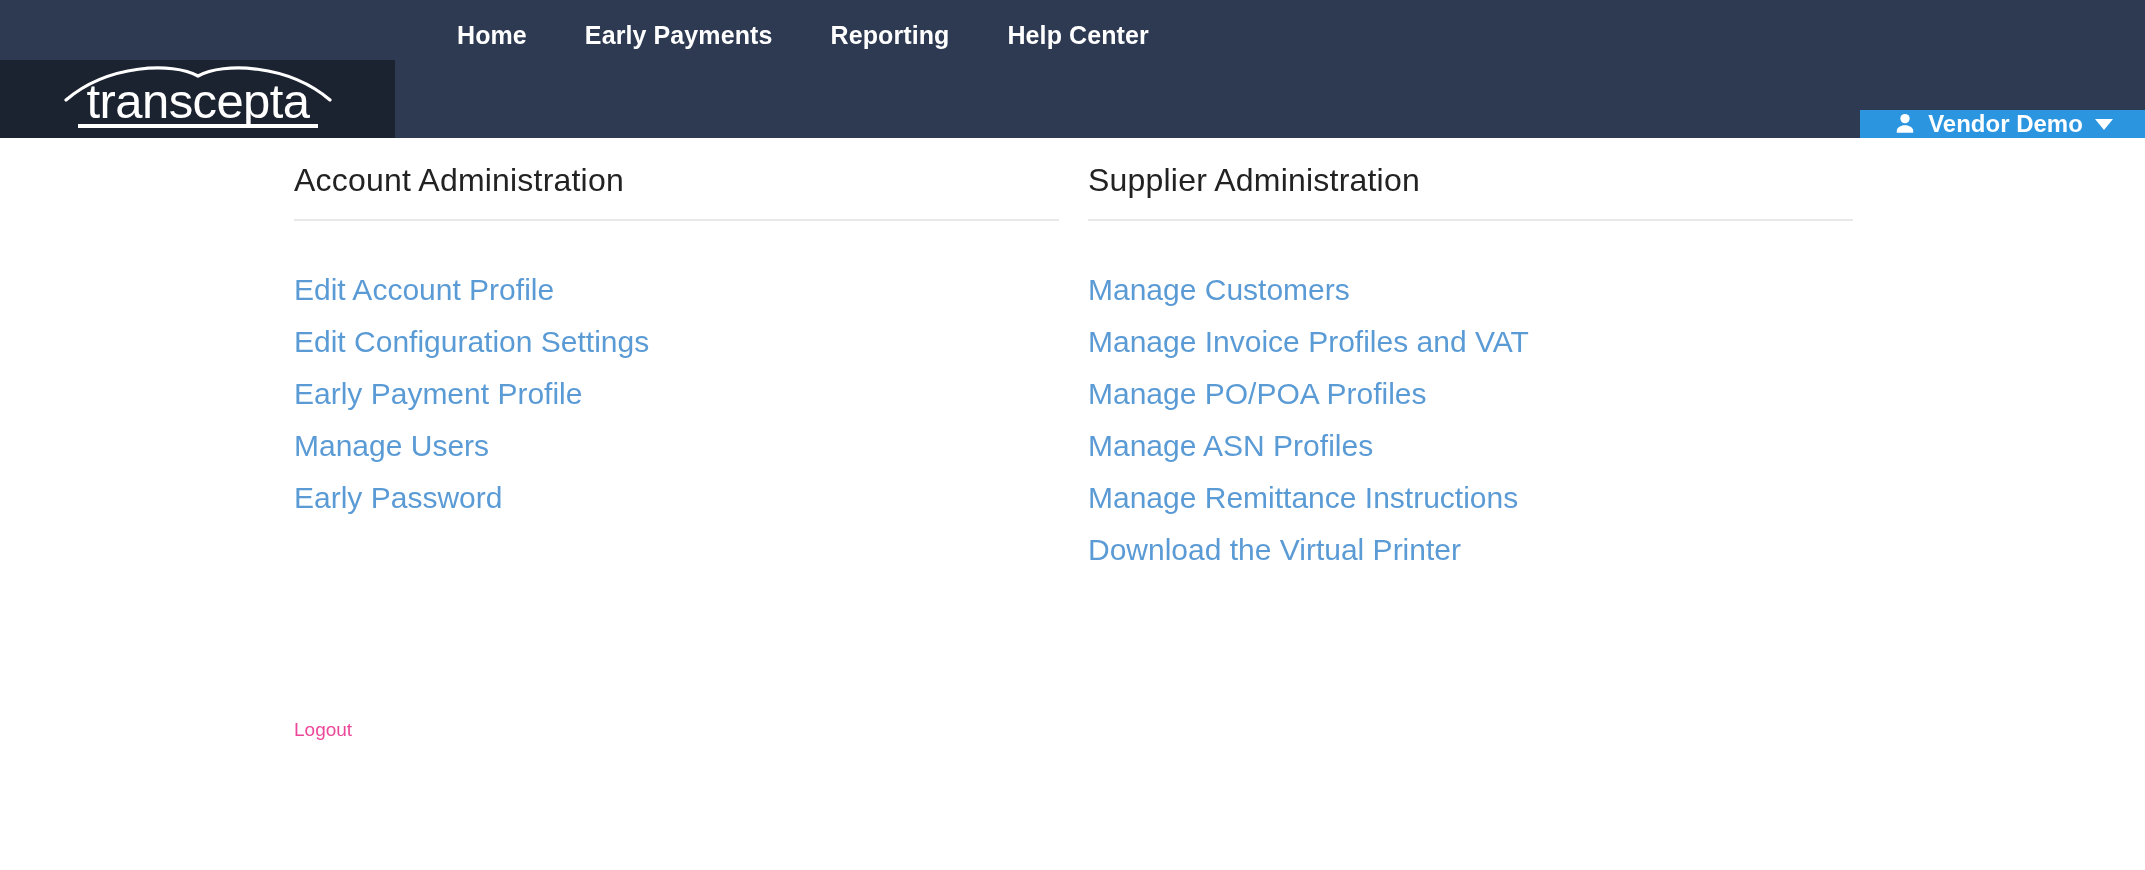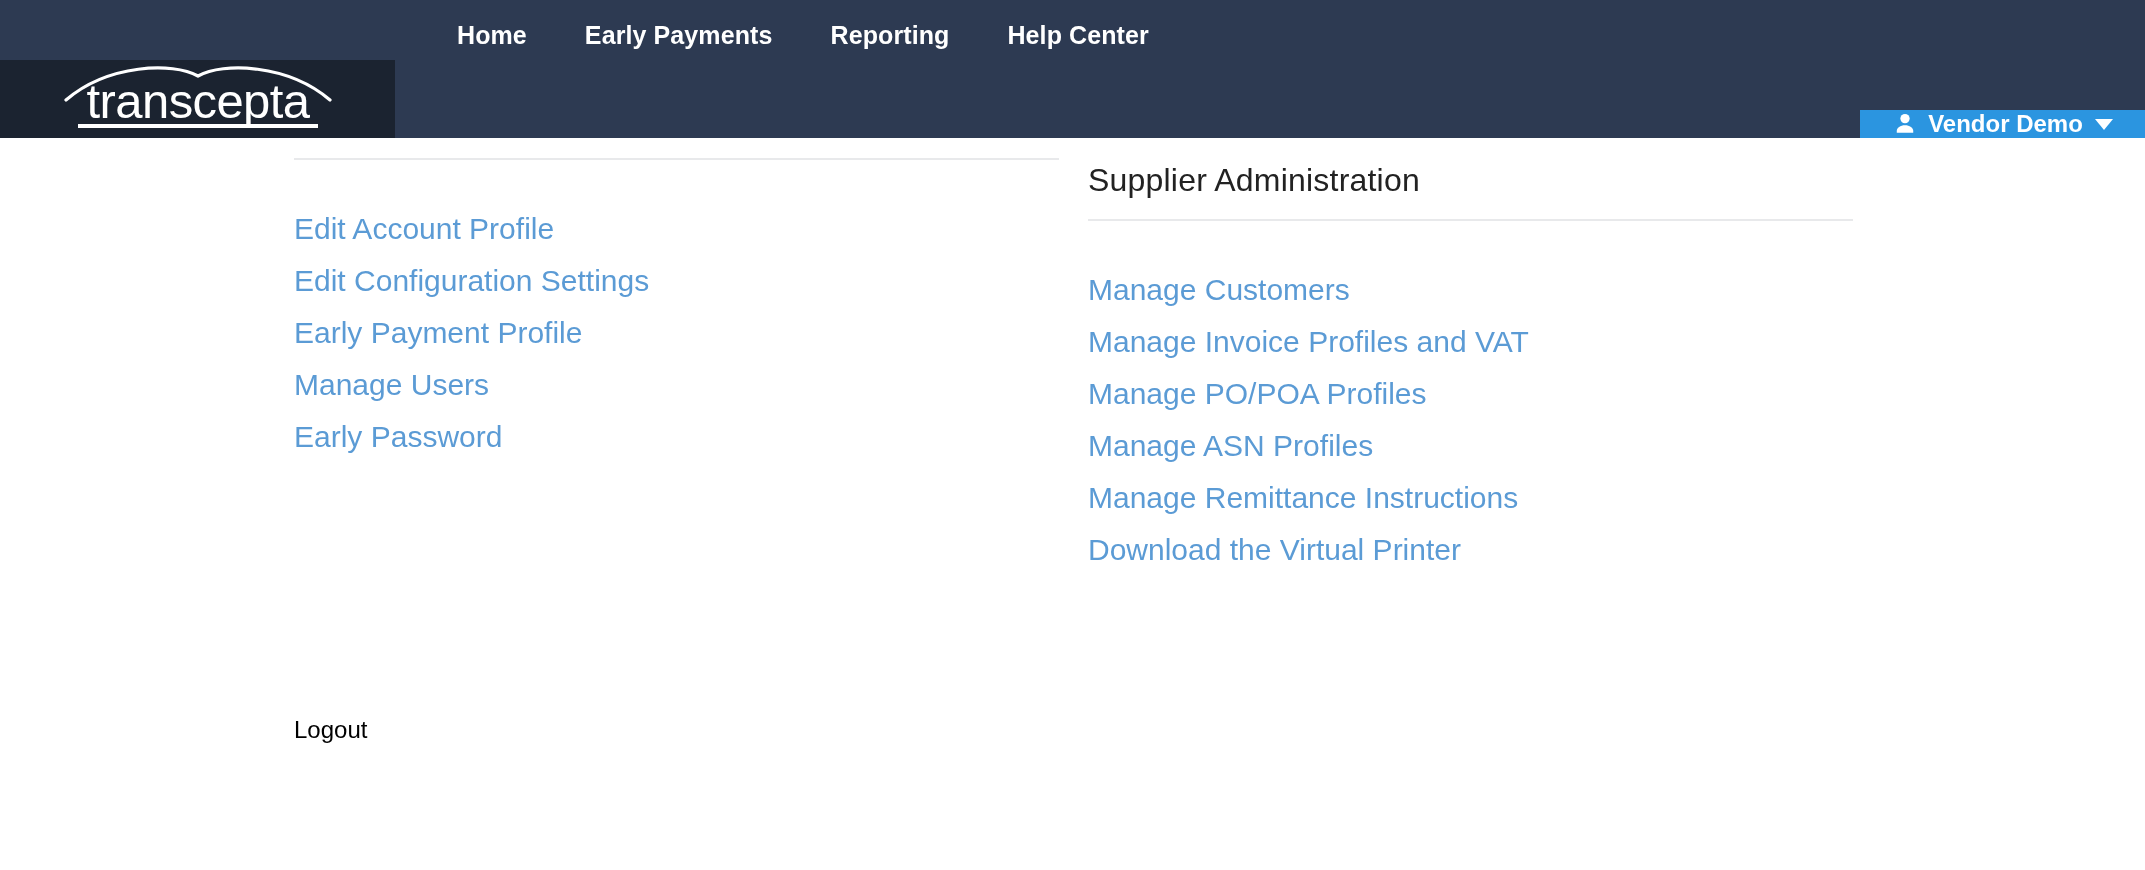--- a/index.html
+++ b/index.html
@@ -148,22 +148,22 @@
     padding: 11px 0 13px 0;
     white-space: nowrap;
     cursor: pointer;
   }
   .highlight-anchor { position: relative; }
 
   #logout-link {
     position: absolute;
     left: 294px;
     top: 578px;
-    color: #000000;
-    font-size: 24px;
+    color: #ec4899;
+    font-size: 19px;
     text-decoration: none;
     line-height: 28px;
     white-space: nowrap;
     cursor: pointer;
   }
 </style>
 </head>
 <body>
 
 <div id="app-header">
@@ -192,20 +192,21 @@
     </span>
     <span id="user-name">Vendor Demo</span>
     <span id="user-caret-icon"></span>
   </div>
 
 </div>
 
 <div id="main">
 
   <section class="admin-column" id="account-column">
+    <h2 class="column-heading">Account Administration</h2>
     <div class="column-rule"></div>
     <ul class="link-list">
       <li><a class="admin-link" href="#">Edit Account Profile</a></li>
       <li><a class="admin-link" href="#">Edit Configuration Settings</a></li>
       <li><a class="admin-link" href="#">Early Payment Profile</a></li>
       <li><a class="admin-link" href="#">Manage Users</a></li>
       <li><a class="admin-link" href="#">Early Password</a></li>
     </ul>
   </section>
 

